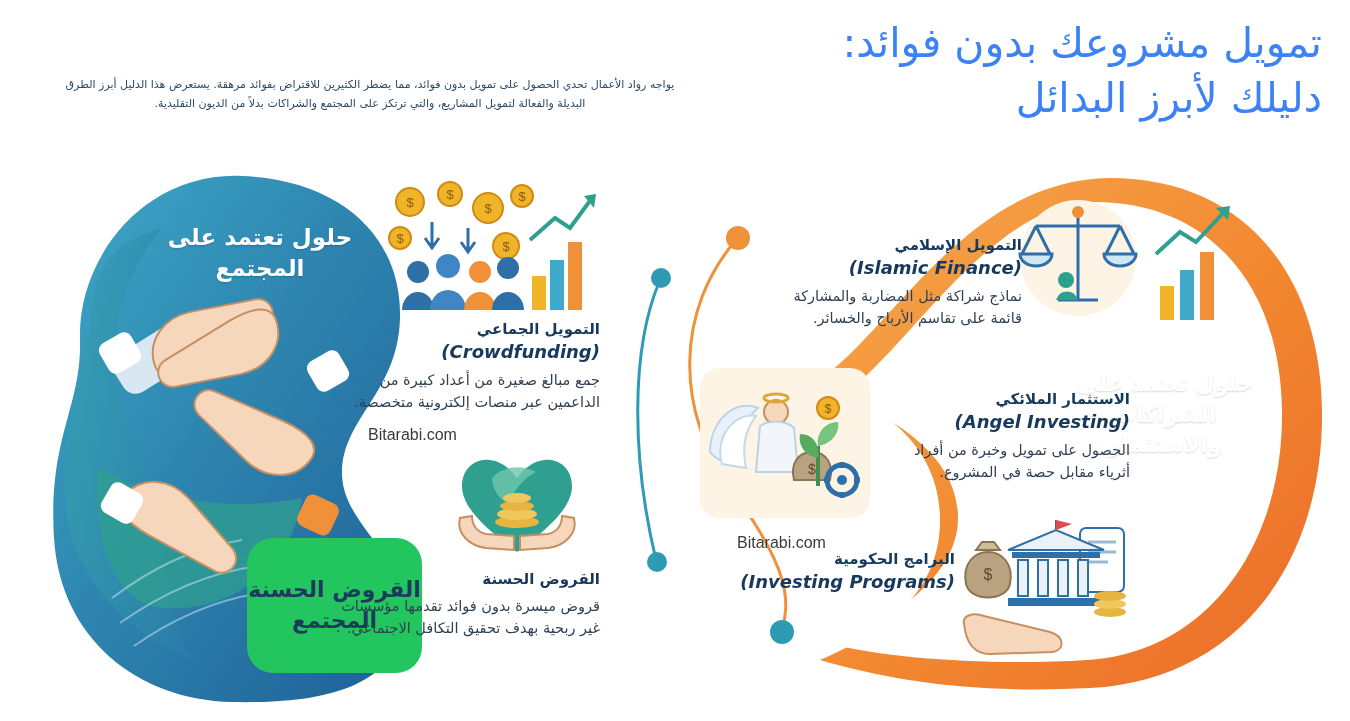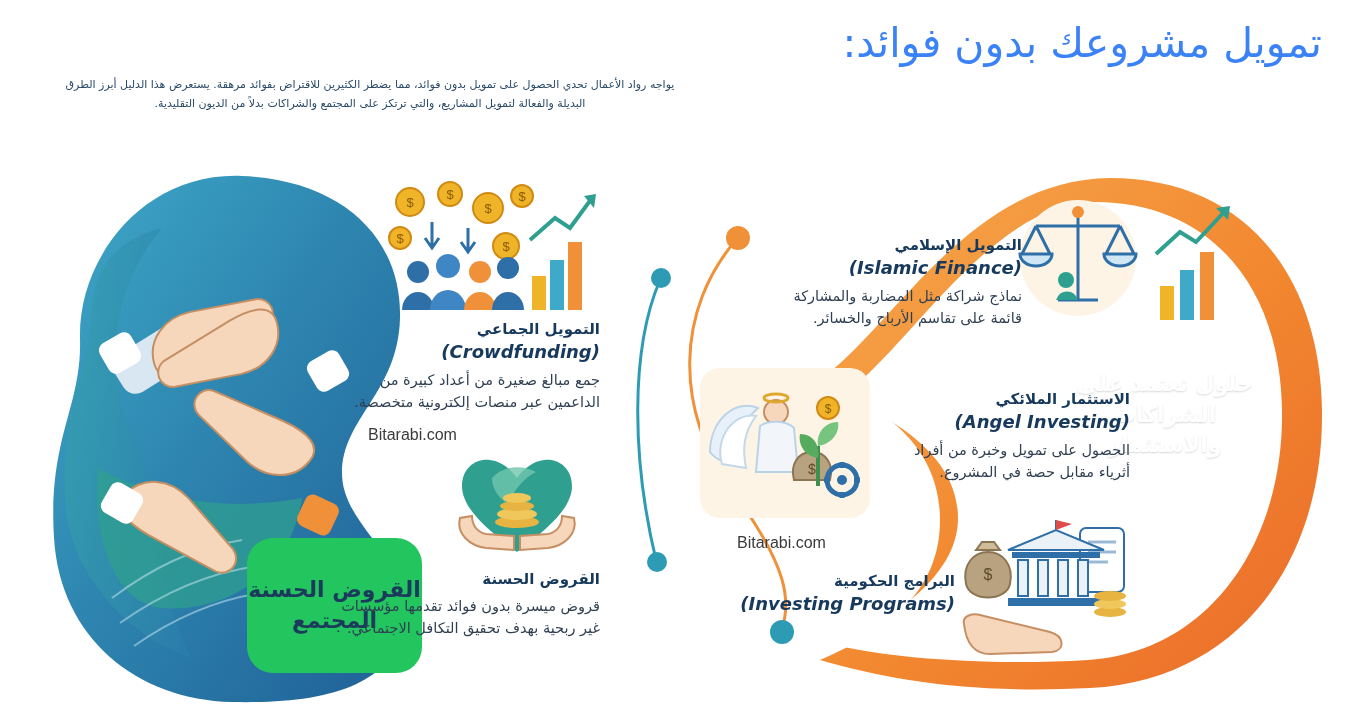--- a/index.html
+++ b/index.html
@@ -86,20 +86,21 @@
     position:absolute;color:#3a3a3a;font-size:16px;
     font-family:"Liberation Sans",sans-serif;direction:ltr;
   }
 </style>
 </head>
 <body>
 
 <div class="header">
   <div class="main-title">
     <div>تمويل مشروعك بدون فوائد:</div>
+    <div>دليلك لأبرز البدائل</div>
   </div>
   <div class="intro">يواجه رواد الأعمال تحدي الحصول على تمويل بدون فوائد، مما يضطر الكثيرين للاقتراض بفوائد مرهقة. يستعرض هذا الدليل أبرز الطرق البديلة والفعالة لتمويل المشاريع، والتي ترتكز على المجتمع والشراكات بدلاً من الديون التقليدية.</div>
 </div>
 
 <div class="left-blob">
   <svg width="420" height="540" viewBox="0 0 420 540">
     <defs>
       <linearGradient id="tealGrad" x1="0" y1="0" x2="1" y2="1">
         <stop offset="0%" stop-color="#3fa9c9"></stop>
         <stop offset="45%" stop-color="#2e86b0"></stop>
@@ -134,20 +135,21 @@
       <g transform="translate(250,330) rotate(205)">
         <path d="M0,40 C6,18 30,6 56,14 L120,36 C134,42 132,62 116,64 L40,66 C14,66 -6,60 0,40 Z" fill="#f6d7bb" stroke="#c58f63" stroke-width="2"></path>
       </g>
       <rect x="60" y="168" width="36" height="34" rx="8" fill="#ffffff" transform="rotate(-30 78 185)"></rect>
       <rect x="268" y="186" width="36" height="34" rx="8" fill="#ffffff" transform="rotate(-30 286 203)"></rect>
       <rect x="62" y="318" width="36" height="34" rx="8" fill="#ffffff" transform="rotate(30 80 335)"></rect>
       <rect x="258" y="330" width="36" height="34" rx="8" fill="#f0913a" transform="rotate(25 276 347)"></rect>
     </g>
   </svg>
 
+  <div class="blob-label community">حلول تعتمد على المجتمع</div>
 
   <div class="pill-left">
     <span>القروض الحسنة المجتمع</span>
   </div>
 </div>
 
 <div class="right-blob">
   <svg width="690" height="550" viewBox="0 0 690 550">
     <defs>
       <linearGradient id="orGrad" x1="0" y1="0" x2="1" y2="1">
@@ -363,18 +365,18 @@
     <g>
       <ellipse cx="150" cy="92" rx="16" ry="5" fill="#e7b341"></ellipse>
       <ellipse cx="150" cy="84" rx="16" ry="5" fill="#f0c75a"></ellipse>
       <ellipse cx="150" cy="76" rx="16" ry="5" fill="#e7b341"></ellipse>
     </g>
 
     <path d="M4,104 C2,96 12,92 24,96 L90,112 C104,116 106,130 92,132 L30,134 C14,134 6,122 4,104 Z" fill="#f6d7bb" stroke="#c58f63" stroke-width="2"></path>
   </svg>
 </div>
 
-<div class="item ta-right" style="left:700px;top:550px;width:255px;margin-top:22px;">
+<div class="item ta-right" style="left:700px;top:550px;width:255px;">
   <div class="title">
     <span class="ar">البرامج الحكومية</span>
     <span class="en">(Investing Programs)</span>
   </div>
 </div>
 
 </body></html>

